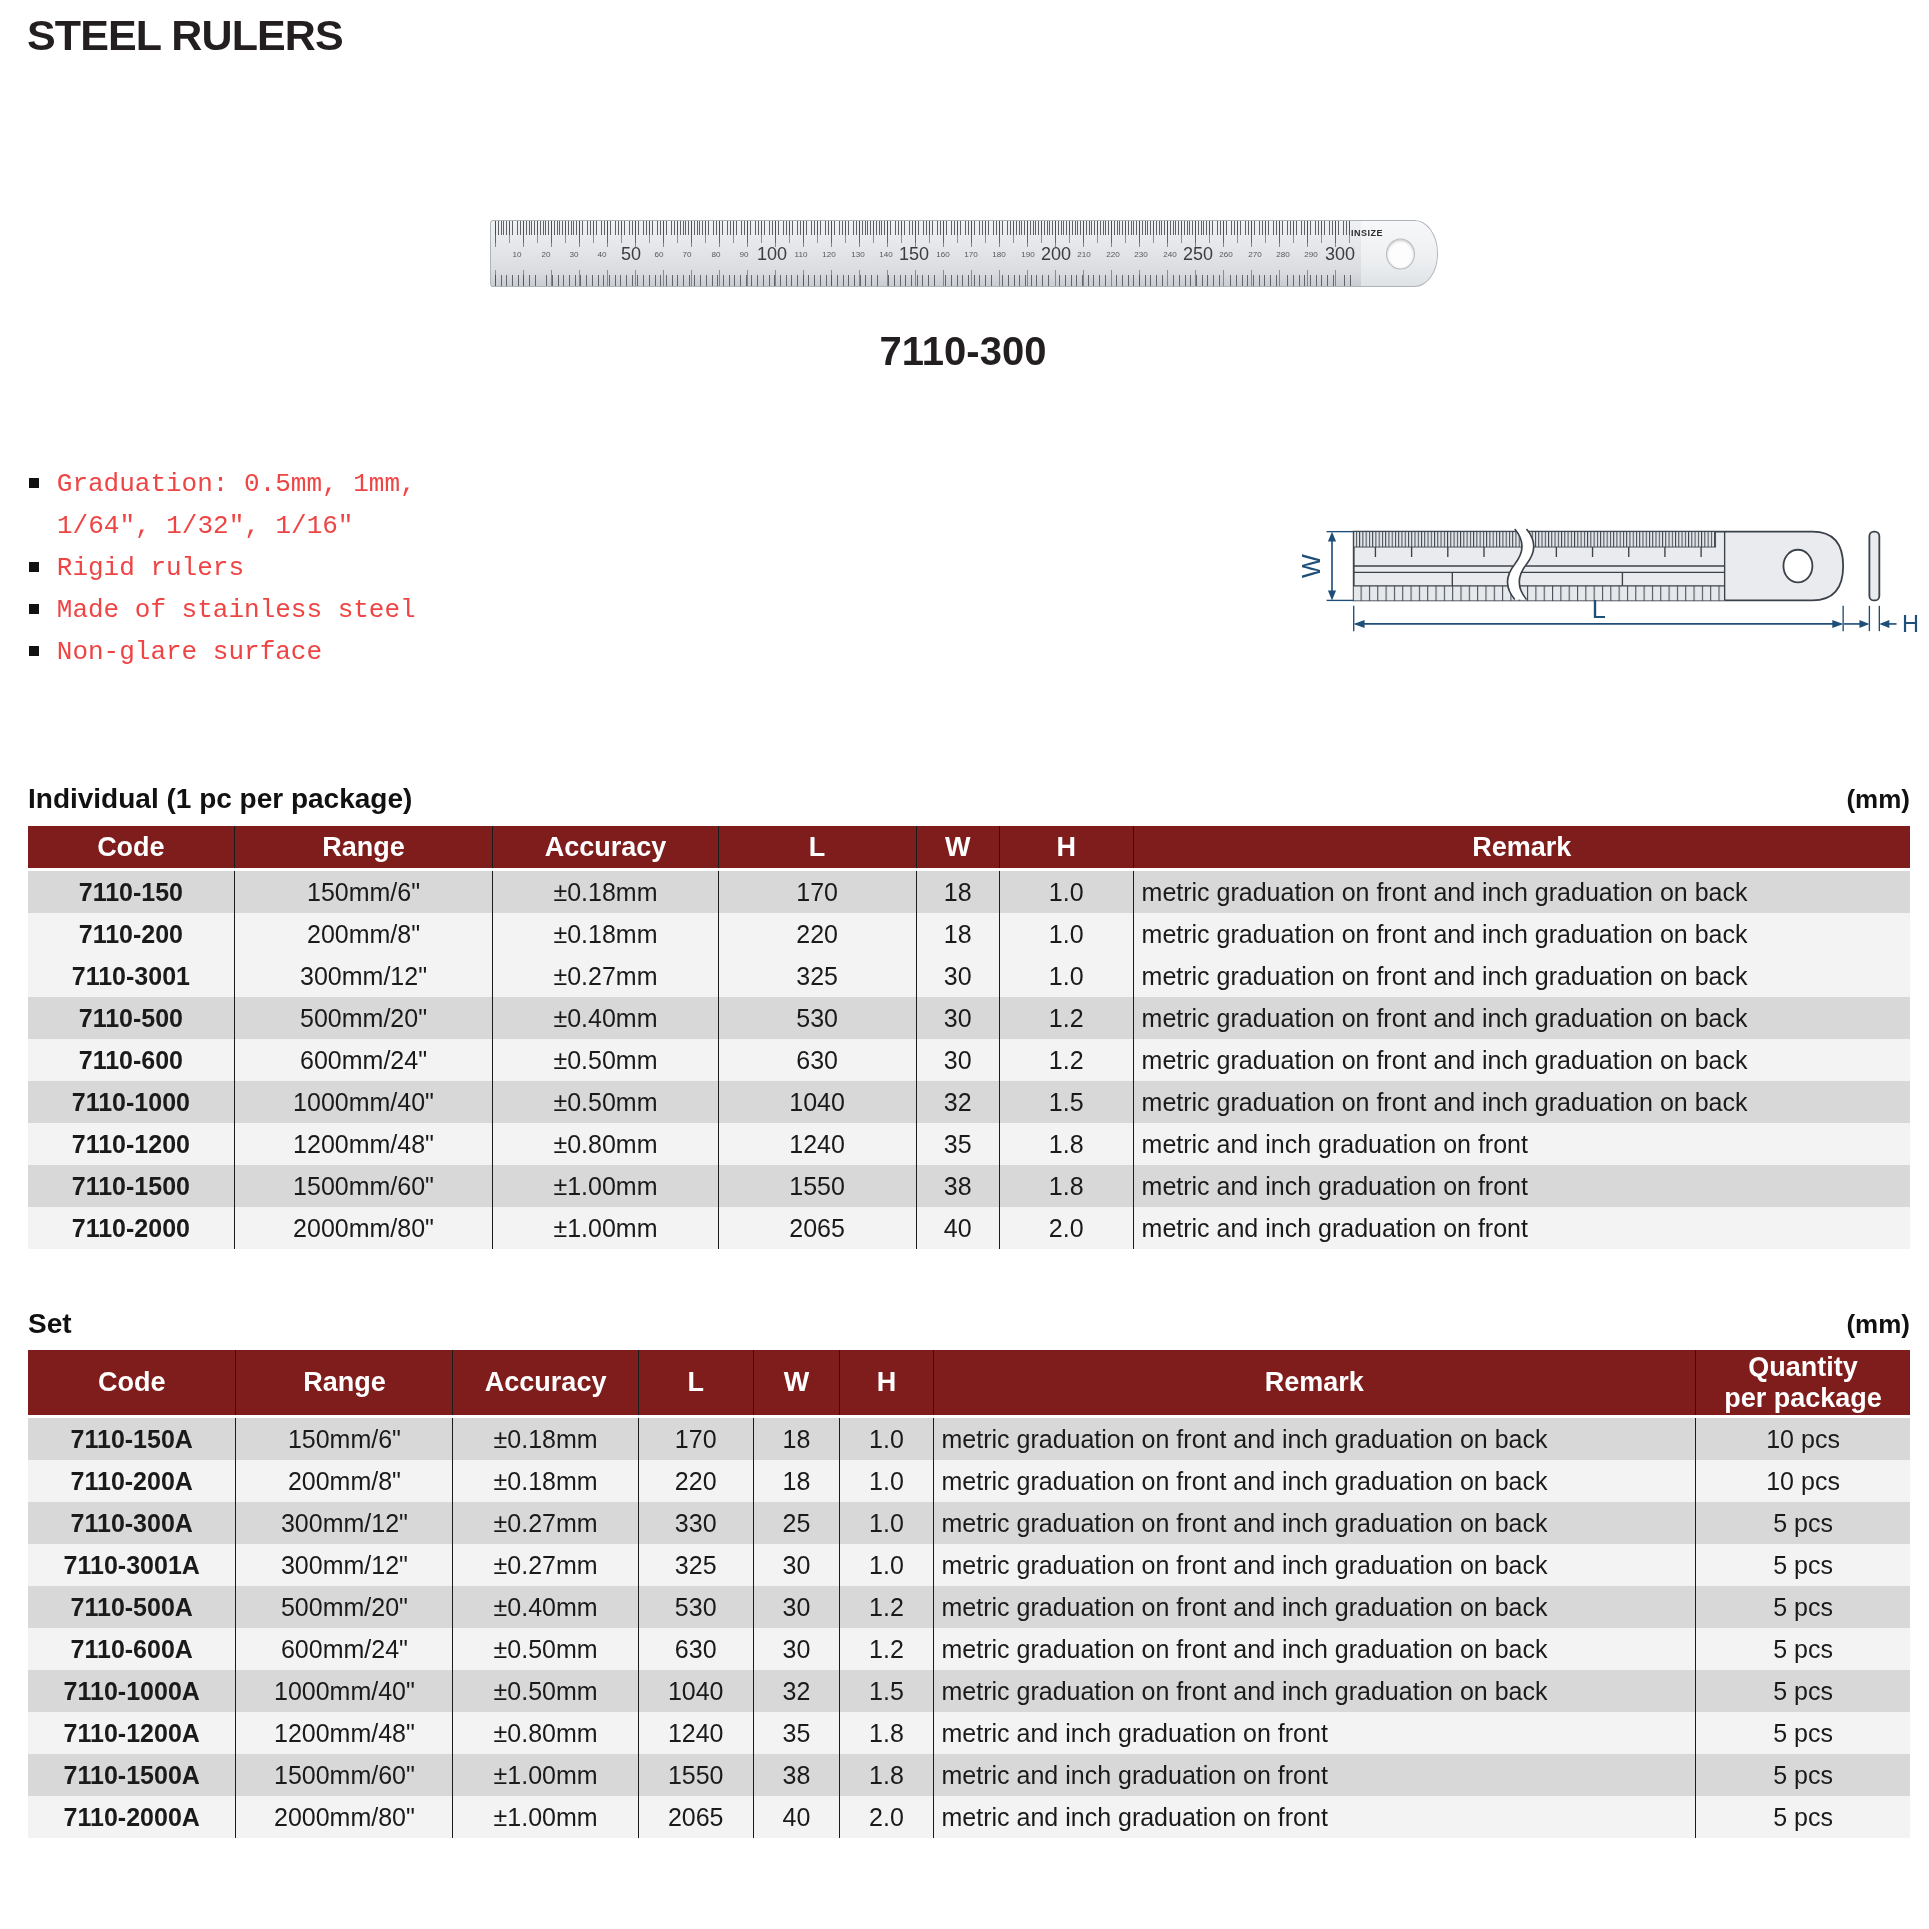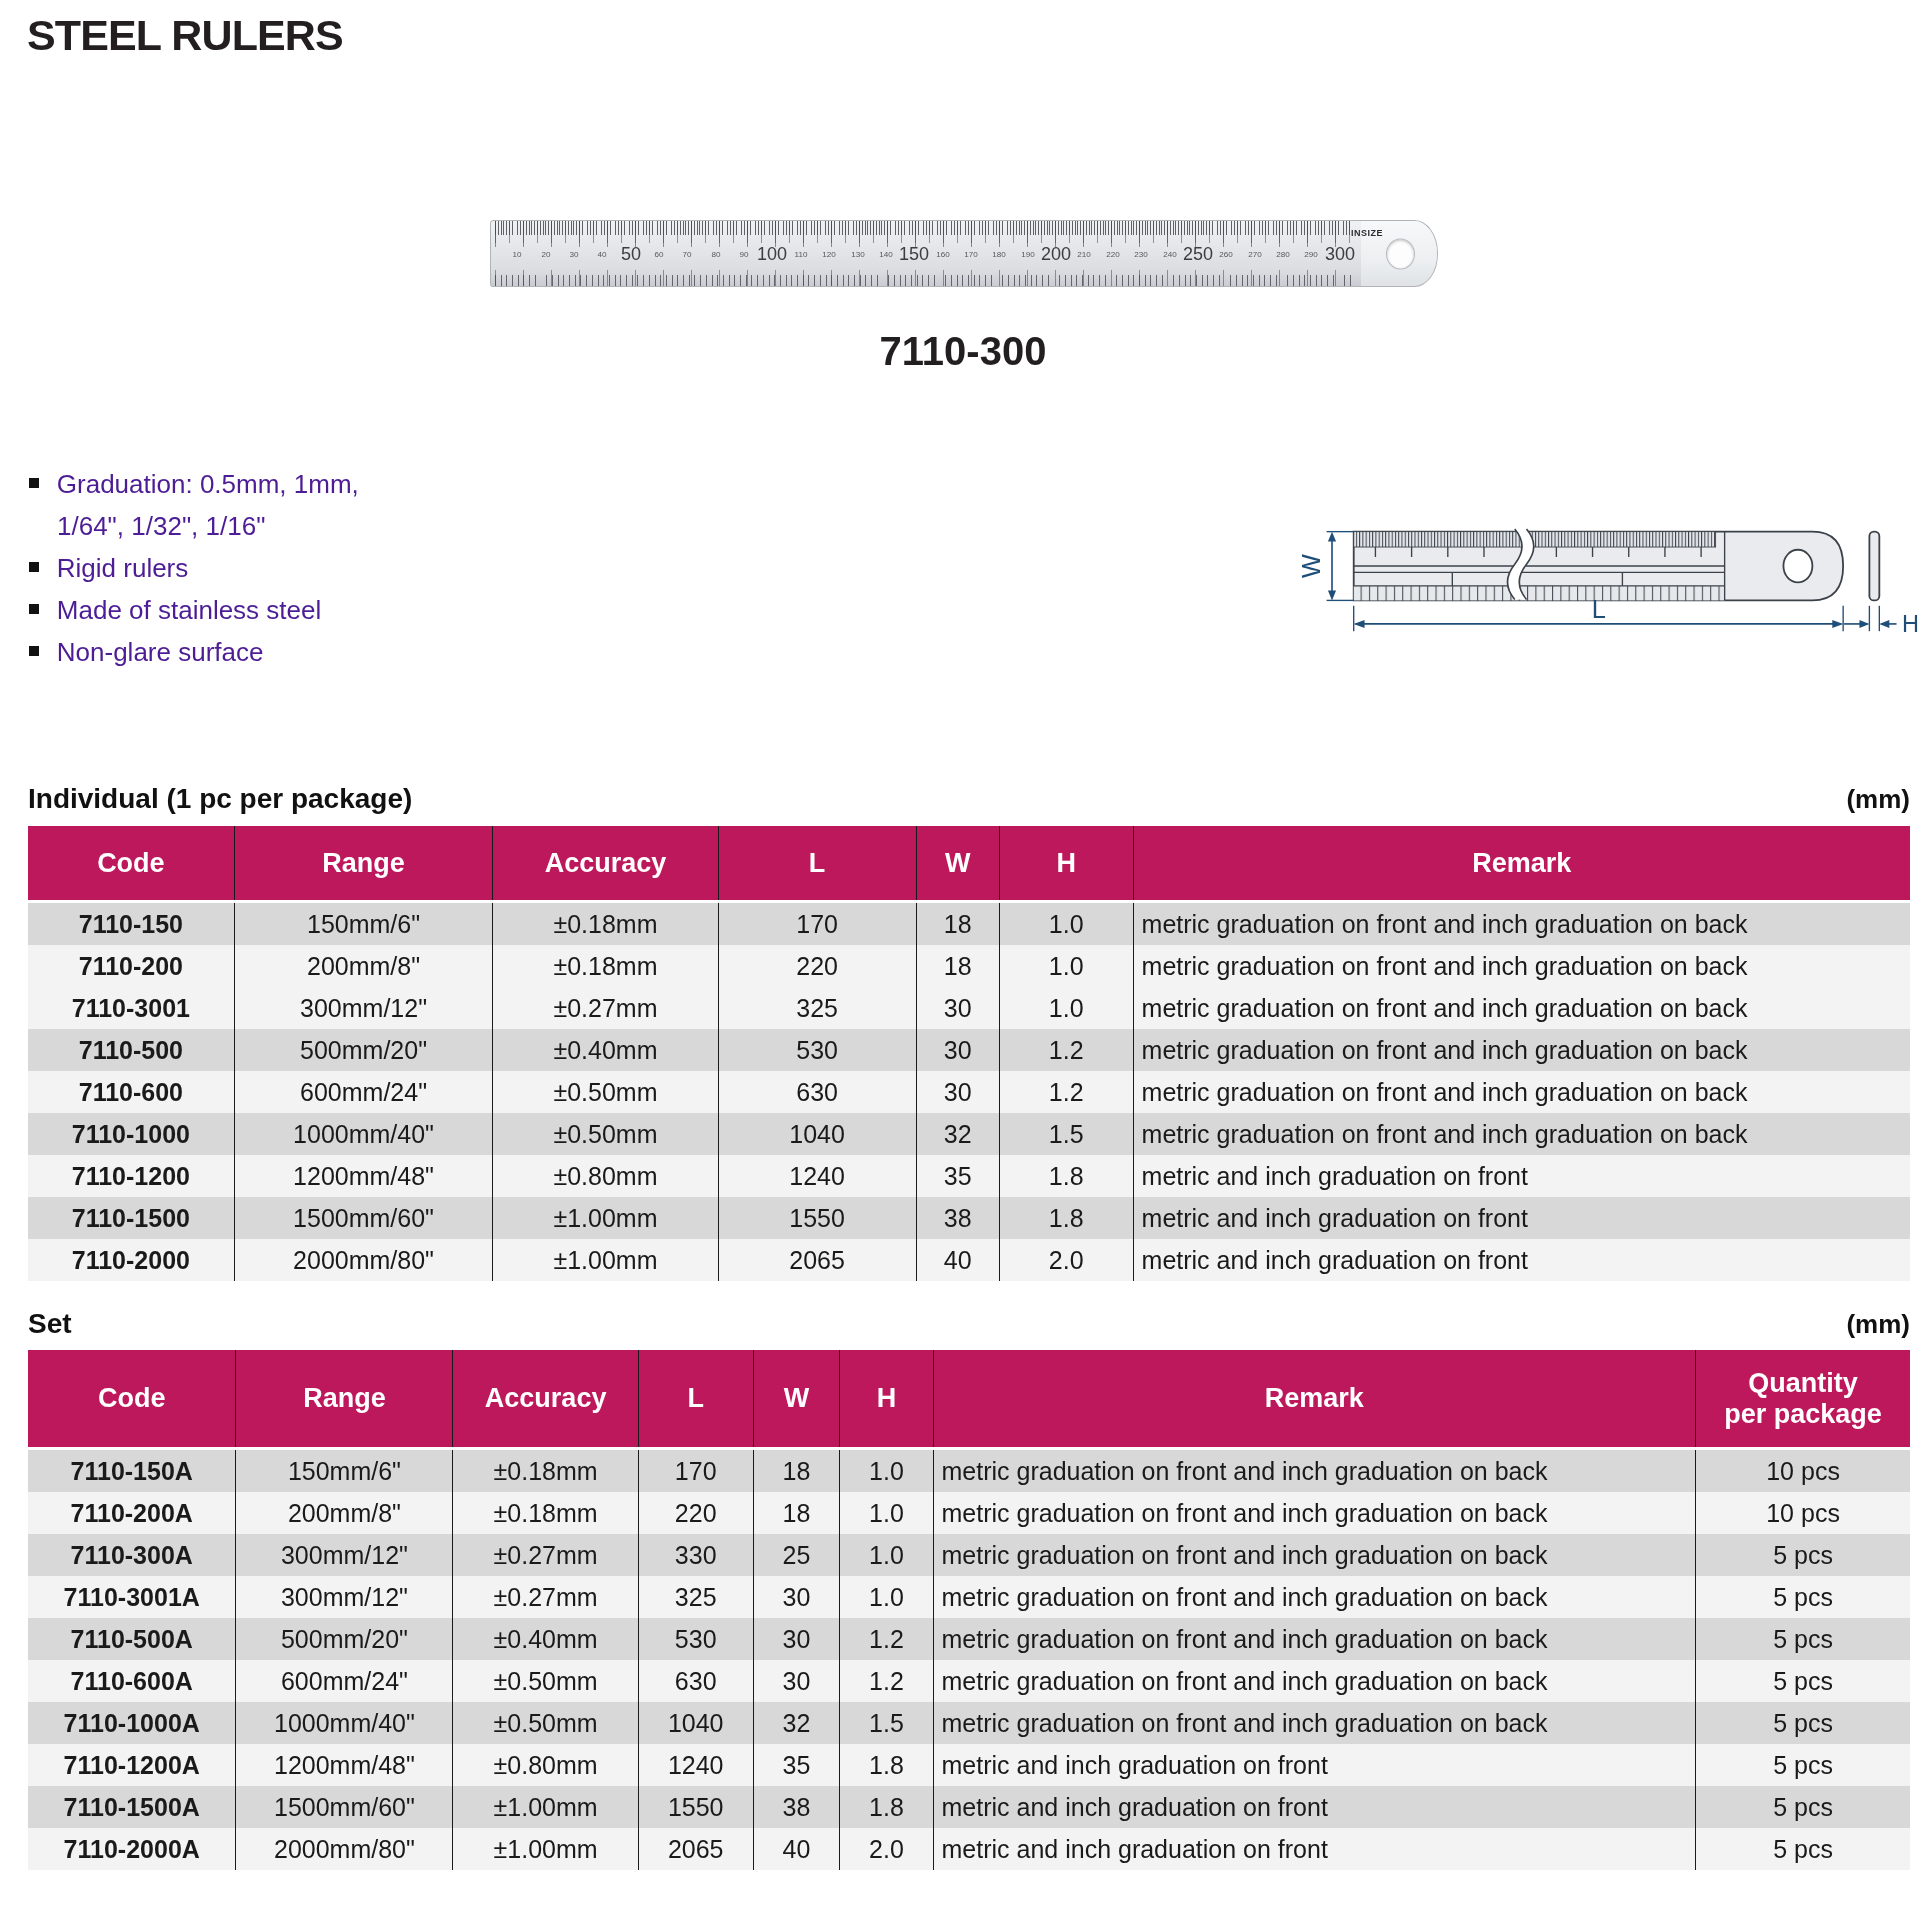--- a/index.html
+++ b/index.html
@@ -30,41 +30,41 @@
   .rnum.major{font-size:18px;color:#3a3d42;}
   .hole{position:absolute;top:50%;right:22px;width:27px;height:29px;transform:translateY(-50%);
         background:#fdfdfd;border:0.9px solid #b7bac0;border-radius:50%;
         box-shadow:inset 0 0.9px 2.7px rgba(0,0,0,.25);}
   .brand{position:absolute;top:7.2px;right:54px;font-size:9px;font-weight:bold;
          color:#2a2c30;letter-spacing:0.5px;}
   .caption{position:absolute;left:490px;top:329px;width:946px;text-align:center;
            font-size:40px;font-weight:bold;color:#231f20;}
 
   
-  .features{position:absolute;left:27px;top:463px;font-size:26px;color:#4c1d95;}
+  .features{position:absolute;left:27px;top:463px;font-size:26px;color:#ef4444;font-family:Liberation Mono, monospace;}
   .feat-line{display:flex;align-items:flex-start;line-height:42px;}
   .bullet{width:10px;height:10px;background:#111;display:inline-block;margin:15.4px 18px 0 1.8px;flex:none;}
   .feat-line.cont{padding-left:30px;}
 
   
   .diagram{position:absolute;left:1294px;top:499px;}
   .diagram text{font-family:"Liberation Sans",sans-serif;}
 
   
   .sec-head{position:absolute;left:28px;width:1882px;display:flex;
             justify-content:space-between;align-items:flex-end;}
   .sec-title{font-size:28px;font-weight:bold;color:#111;}
   .unit{font-size:26px;font-weight:bold;color:#111;}
   #head-individual{top:783px;} #head-set{top:1308px;}
 
   table.spec{position:absolute;left:28px;width:1882px;border-collapse:collapse;
              table-layout:fixed;font-size:25px;}
   #t-individual{top:826px;} #t-set{top:1350px;}
-  .spec th{background:#be185d;color:#fff;font-size:27px;font-weight:bold;height:42px;
-           border-bottom:3.6px solid #fff;white-space:pre-line;line-height:31px;padding:16px;}
+  .spec th{background:#7f1d1d;color:#fff;font-size:27px;font-weight:bold;height:42px;
+           border-bottom:3.6px solid #fff;white-space:pre-line;line-height:31px;padding:0;}
   #t-set th{height:65px;}
   .spec td{height:42px;text-align:center;padding:0;color:#1a1a1a;}
   .spec td,.spec th{border-left:1.8px solid #1b1b1b;}
   .spec td:first-child,.spec th:first-child{border-left:none;}
   .spec tr.odd{background:#d8d8d8;}
   .spec tr.even{background:#f3f3f3;}
   .spec td.remark{text-align:left;padding-left:8px;}
   .spec td.code{font-weight:bold;}
 </style>
 </head>

